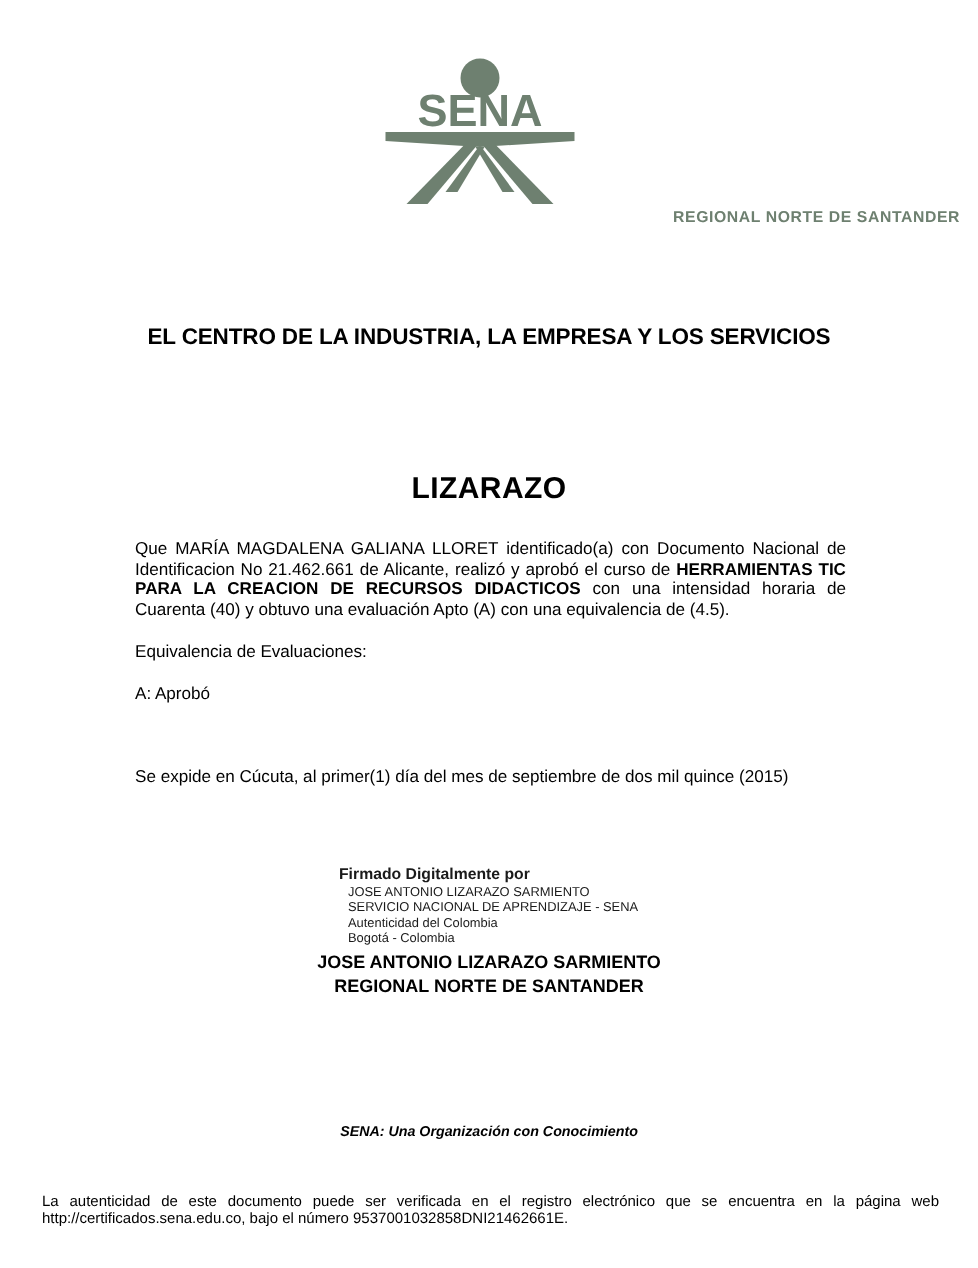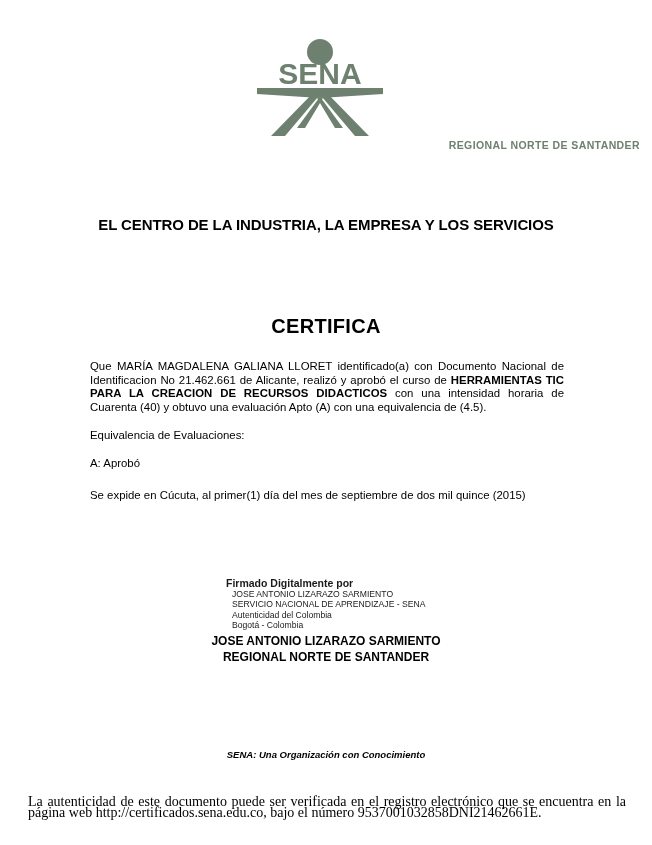--- a/index.html
+++ b/index.html
@@ -68,21 +68,21 @@
     line-height: 13.6px;
   }
   .para-justified {
     text-align: justify;
     text-justify: inter-word;
   }
   .para-justified b { font-weight: bold; }
   .gap-equiv { margin-top: 15px; }
   .scale-list { margin-top: 14px; }
   .scale-list div { line-height: 13.4px; }
-  .expedition { margin-top: 19px; }
+  .expedition { margin-top: 42px; }
 
   
   .sig-stamp {
     position: absolute;
     left: 226px;
     top: 577px;
     text-align: left;
     color: #1a1a1a;
   }
   .sig-stamp .sig-line-1 {
@@ -120,22 +120,22 @@
     font-weight: bold;
     font-style: italic;
   }
 
   
   .footer {
     position: absolute;
     left: 28px;
     top: 797px;
     width: 598px;
-    font-family: Liberation Serif, serif;
-    font-size: 14px;
+    font-family: Liberation Sans, sans-serif;
+    font-size: 10px;
     line-height: 10.5px;
     text-align: justify;
     color: #000000;
   }
 </style>
 </head>
 <body>
 
 <div class="page">
 
@@ -155,21 +155,21 @@
 
         <polygon points="72,62 76,62 98,92 90,92"></polygon>
       </g>
       <text x="75" y="48" text-anchor="middle" font-family="Liberation Sans, sans-serif" font-size="30" font-weight="bold" fill="#6e8070">SENA</text>
     </svg>
     <div class="logo-subtitle">REGIONAL NORTE DE SANTANDER</div>
   </div>
 
   <div class="center-heading org-title">EL CENTRO DE LA INDUSTRIA, LA EMPRESA Y LOS SERVICIOS</div>
 
-  <div class="center-heading certifica">CERTIFICA</div>
+  <div class="center-heading certifica">LIZARAZO</div>
 
   <div class="body-area">
     <div class="para-justified"><span>Que MARÍA MAGDALENA GALIANA LLORET identificado(a) con Documento Nacional de Identificacion No 21.462.661 de Alicante, realizó y aprobó el curso de </span><b>HERRAMIENTAS TIC PARA LA CREACION DE RECURSOS DIDACTICOS</b><span> con una intensidad horaria de Cuarenta (40) y obtuvo una evaluación Apto (A) con una equivalencia de (4.5).</span></div>
 
     <div class="gap-equiv">Equivalencia de Evaluaciones:</div>
 
     <div class="scale-list">
       <div>A: Aprobó</div>
     </div>
 

